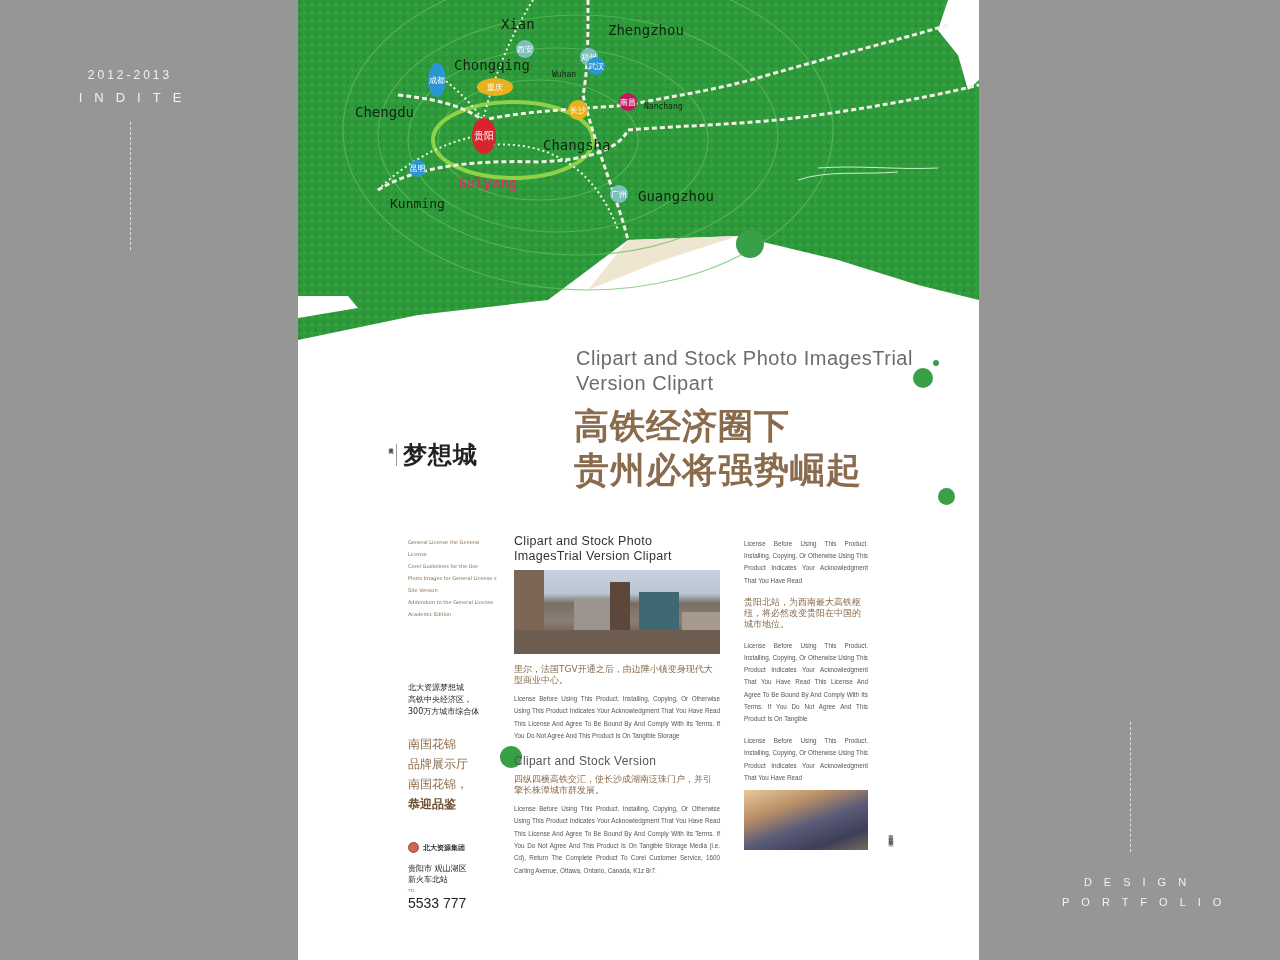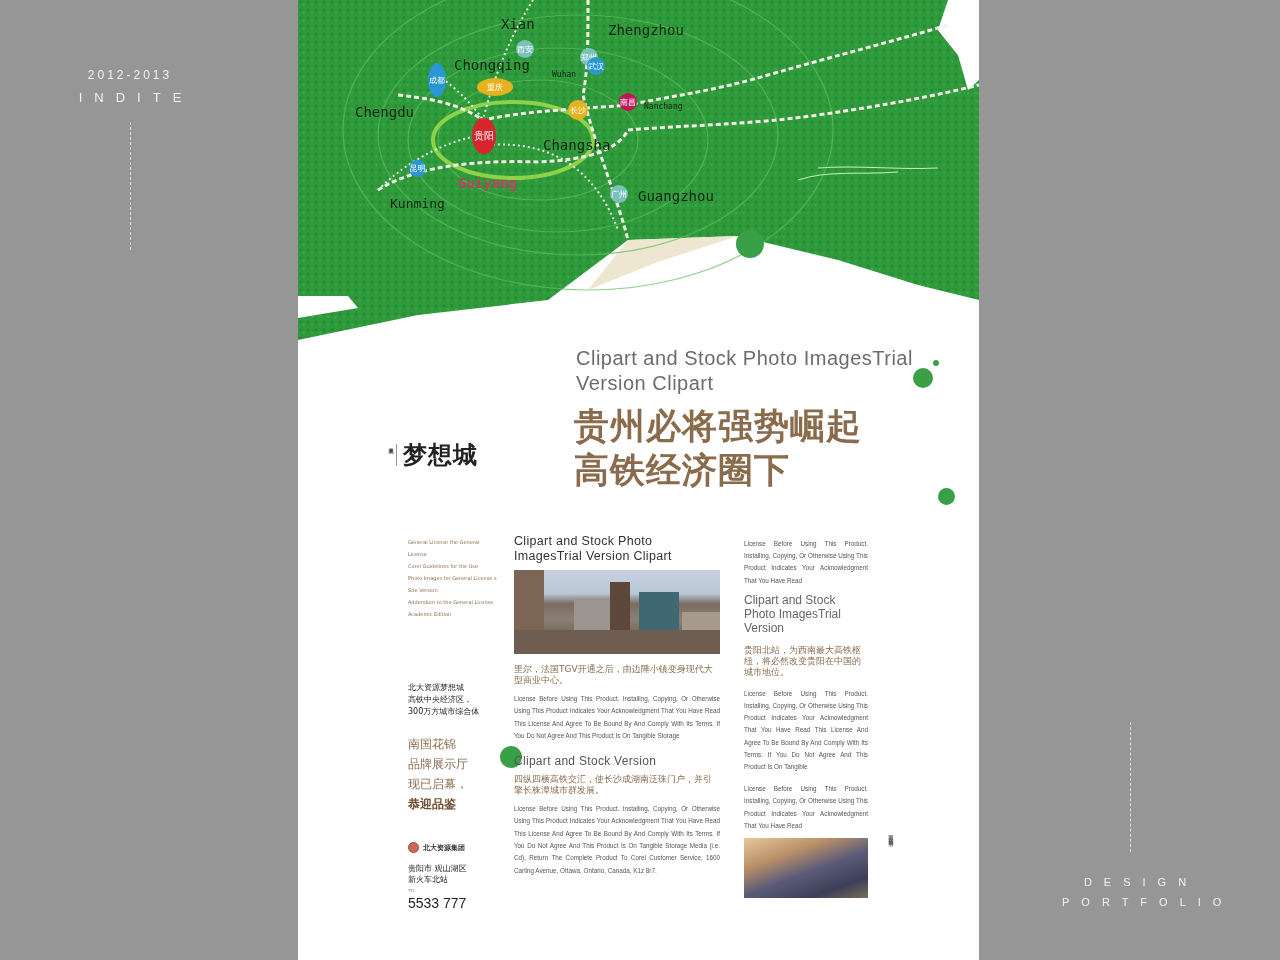--- a/index.html
+++ b/index.html
@@ -124,22 +124,22 @@
   </div>
 
   <div class="dot" style="left:438px;top:230px;width:28px;height:28px;"></div>
   <div class="dot" style="left:615px;top:368px;width:20px;height:20px;"></div>
   <div class="dot" style="left:635px;top:360px;width:6px;height:6px;"></div>
   <div class="dot" style="left:640px;top:488px;width:17px;height:17px;"></div>
   <div class="dot" style="left:202px;top:746px;width:22px;height:22px;"></div>
 
   <div class="headline-en">Clipart and Stock Photo ImagesTrial Version  Clipart</div>
   <div class="headline-cn">
+    <div>高铁经济圈下</div>
     <div>贵州必将强势崛起</div>
-    <div>高铁经济圈下</div>
   </div>
 
   <div class="brand">
     <span class="tag">北大资源</span>
     <span class="logo">梦想城</span>
   </div>
 
   <div class="col1">
     <div class="tiny">
       <div>General License the General License</div>
@@ -150,21 +150,21 @@
       <div>Academic Edition</div>
     </div>
     <div class="intro">
       <div>北大资源梦想城</div>
       <div>高铁中央经济区，</div>
       <div>300万方城市综合体</div>
     </div>
     <div class="slogan">
       <div>南国花锦</div>
       <div>品牌展示厅</div>
-      <div>现已启幕，</div>
+      <div>南国花锦，</div>
       <div class="em">恭迎品鉴</div>
     </div>
     <div class="group">
       <span class="seal"></span>
       <span>北大资源集团</span>
     </div>
     <div class="addr">
       <div>贵阳市 观山湖区</div>
       <div>新火车北站</div>
     </div>
@@ -184,21 +184,20 @@
     </div>
     <div class="cn-para">里尔，法国TGV开通之后，由边陲小镇变身现代大型商业中心。</div>
     <div class="en-para">License Before Using This Product. Installing, Copying, Or Otherwise Using This Product Indicates Your Acknowledgment That You Have Read This License And Agree To Be Bound By And Comply With Its Terms. If You Do Not Agree And This Product Is On Tangible Storage</div>
     <h4>Clipart and Stock  Version</h4>
     <div class="cn-para" style="margin-top:6px;">四纵四横高铁交汇，使长沙成湖南泛珠门户，并引擎长株潭城市群发展。</div>
     <div class="en-para">License Before Using This Product. Installing, Copying, Or Otherwise Using This Product Indicates Your Acknowledgment That You Have Read This License And Agree To Be Bound By And Comply With Its Terms. If You Do Not Agree And This Product Is On Tangible Storage Media (i.e. Cd), Return The Complete Product To Corel Customer Service, 1600 Carling Avenue, Ottawa, Ontario, Canada, K1z 8r7.</div>
   </div>
 
   <div class="col3">
     <div class="en-para">License Before Using This Product. Installing, Copying, Or Otherwise Using This Product Indicates Your Acknowledgment That You Have Read</div>
-    <h4>Clipart and Stock Photo ImagesTrial Version</h4>
     <div class="cn-para">贵阳北站，为西南最大高铁枢纽，将必然改变贵阳在中国的城市地位。</div>
     <div class="en-para gap">License Before Using This Product. Installing, Copying, Or Otherwise Using This Product Indicates Your Acknowledgment That You Have Read This License And Agree To Be Bound By And Comply With Its Terms. If You Do Not Agree And This Product Is On Tangible</div>
     <div class="en-para gap">License Before Using This Product. Installing, Copying, Or Otherwise Using This Product Indicates Your Acknowledgment That You Have Read</div>
     <div class="station"></div>
   </div>
 
   <div class="vert-note">贵阳北站广场效果图</div>
 </div>
 
 </body></html>

